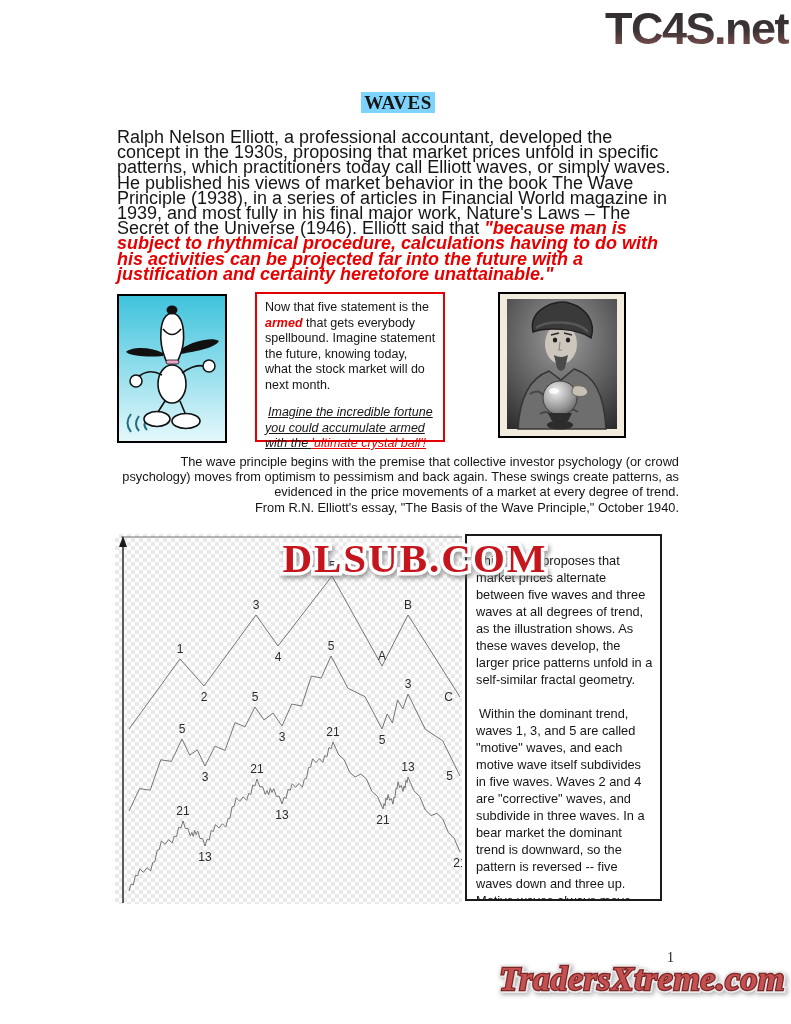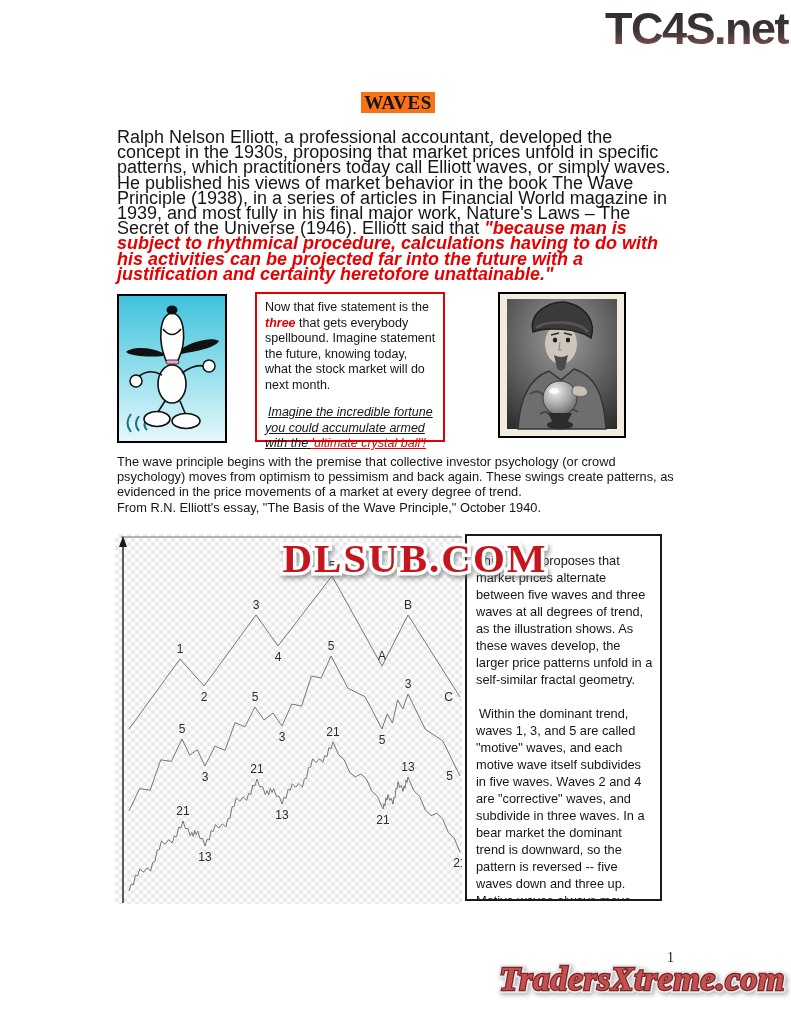--- a/index.html
+++ b/index.html
@@ -7,37 +7,37 @@
         font-family:"Liberation Sans",sans-serif;color:#151515;overflow:hidden;}
 
   
   .tc4s{position:absolute;top:4px;right:0px;}
   .tc4s-text{font-family:"Liberation Sans",sans-serif;font-weight:bold;font-size:45px;letter-spacing:-1.5px;}
 
   
   .content{position:absolute;left:117px;top:0;width:562px;}
   .title-row{margin-top:92px;text-align:center;}
   .title{font-family:"Liberation Serif",serif;font-weight:bold;font-size:19px;
-         background:#f97316;padding:0 3px;letter-spacing:0.5px;}
+         background:#7dd3fc;padding:0 3px;letter-spacing:0.5px;}
   .intro{margin:16px 0 0 0;font-size:18px;line-height:15.2px;}
   .red-em{color:#e60000;font-weight:bold;font-style:italic;}
 
   
   .media-row{position:relative;height:152px;margin-top:10px;}
   .img-box{position:absolute;border:2px solid #000;overflow:hidden;background:#fff;}
   .snoopy-box{left:0;top:2px;width:106px;height:145px;}
   .photo-box{left:381px;top:0;width:124px;height:142px;}
   .hook-box{position:absolute;left:138px;top:0;width:172px;height:134px;
             border:2px solid #e30000;padding:6px 6px 6px 8px;font-size:12.5px;line-height:15.5px;}
   .hook-box p{margin:0;}
   .hook-p2{margin-top:12px !important;font-weight:normal;font-style:italic;text-indent:3px;}
   .u-black{text-decoration:underline;}
   .u-red{color:#e60000;text-decoration:underline;}
 
-  .premise{margin:10px 0 0 0;font-size:12.8px;line-height:15.2px;}
+  .premise{margin:10px 0 0 0;font-size:12.8px;line-height:15.2px;text-align:right;}
 
   
   .chart-row{position:relative;margin-top:19px;margin-left:-2px;height:374px;}
   .chart{position:absolute;left:0;top:0;width:347px;height:370px;background-color:#fff;
      background-image:
        linear-gradient(45deg,#e9e9e9 25%,transparent 25%,transparent 75%,#e9e9e9 75%),
        linear-gradient(45deg,#e9e9e9 25%,transparent 25%,transparent 75%,#e9e9e9 75%);
      background-size:8px 8px;background-position:0 0,4px 4px;}
   .wave-label{font-family:"Liberation Sans",sans-serif;font-size:12px;fill:#2b2b2b;}
   .side-box{position:absolute;left:350px;top:0;width:177px;height:341px;border:2px solid #1a1a1a;
@@ -117,21 +117,21 @@
           <circle cx="90" cy="70" r="6" fill="#fff" stroke="#111" stroke-width="1.5"></circle>
 
           <path d="M46,105 L39,116" stroke="#111" stroke-width="1.6"></path>
           <path d="M61,105 L66,117" stroke="#111" stroke-width="1.6"></path>
           <ellipse cx="38" cy="123" rx="13" ry="7.5" fill="#fff" stroke="#111" stroke-width="1.6"></ellipse>
           <ellipse cx="67" cy="125" rx="14" ry="7.5" fill="#fff" stroke="#111" stroke-width="1.6"></ellipse>
         </svg>
       </div>
 
       <div class="hook-box">
-        <p class="hook-p1"><span>Now that five statement is the </span><span class="red-em">three</span><span> that gets everybody spellbound. Imagine statement the future, knowing today, what the stock market will do next month.</span></p>
+        <p class="hook-p1"><span>Now that five statement is the </span><span class="red-em">armed</span><span> that gets everybody spellbound. Imagine statement the future, knowing today, what the stock market will do next month.</span></p>
         <p class="hook-p2"><span class="u-black">Imagine the incredible fortune you could accumulate armed with the </span><span class="u-red">'ultimate crystal ball'!</span></p>
       </div>
 
       <div class="img-box photo-box">
         <svg width="124" height="142" viewBox="0 0 124 142">
           <defs>
             <radialGradient id="phg" cx="0.5" cy="0.3" r="0.9">
               <stop offset="0" stop-color="#9c9c9c"></stop>
                 <stop offset="0.6" stop-color="#565656"></stop>
               <stop offset="1" stop-color="#232323"></stop>

